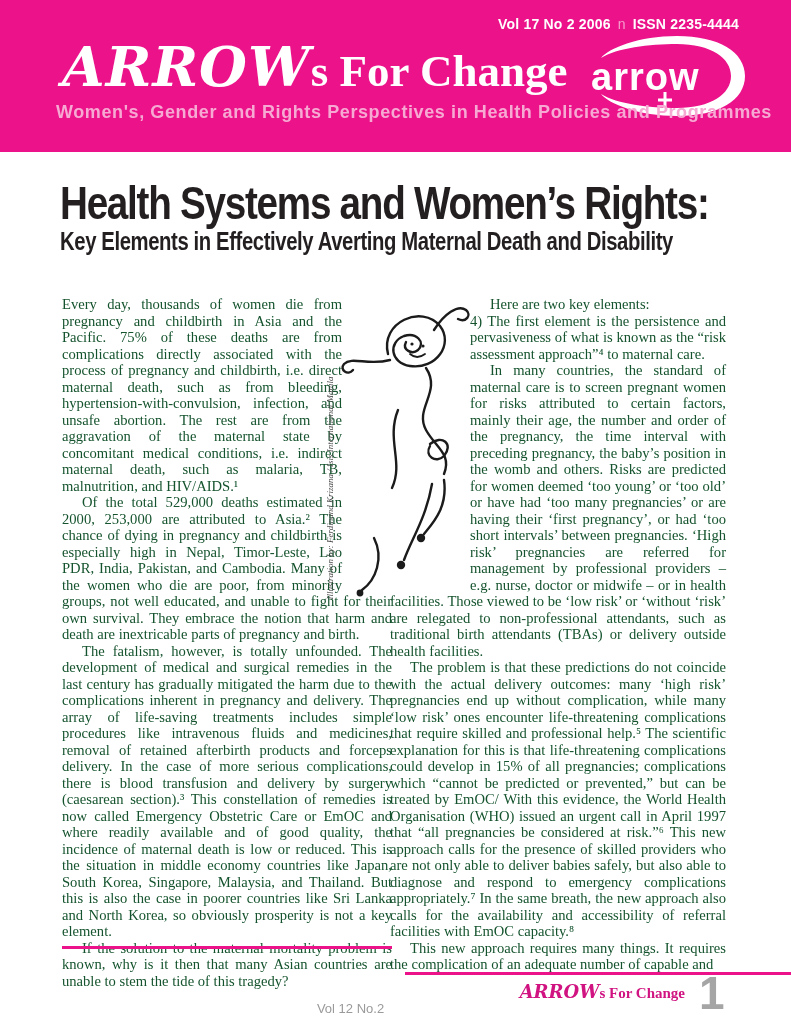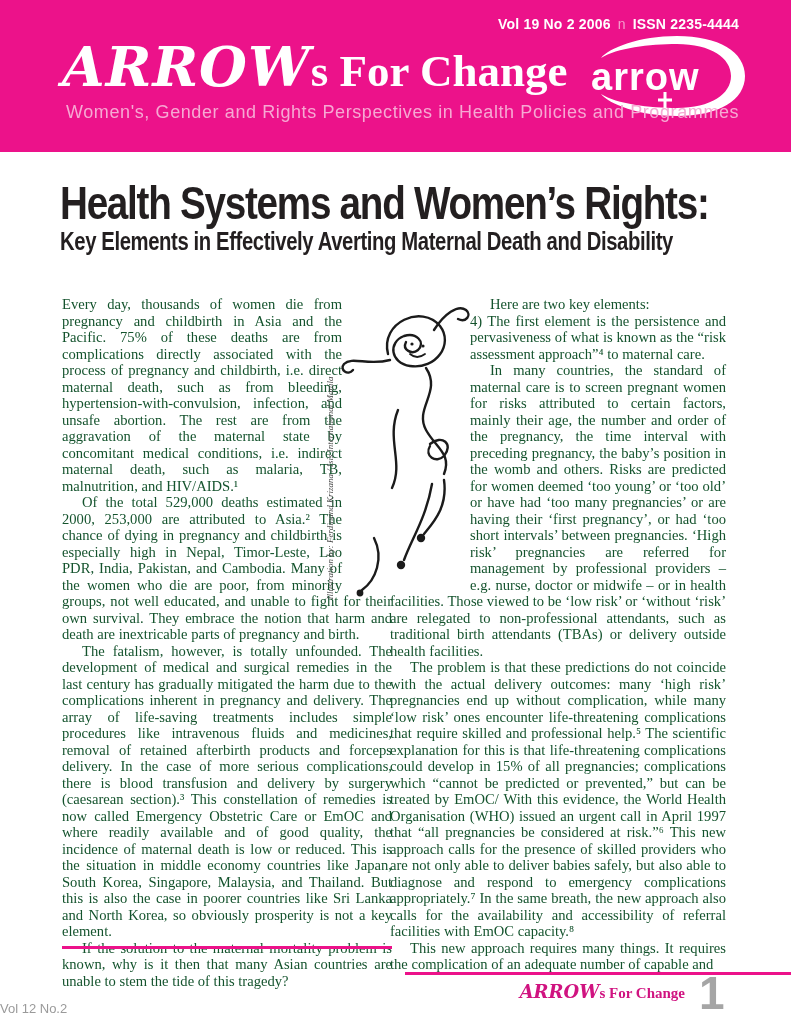--- a/index.html
+++ b/index.html
@@ -19,23 +19,23 @@
   .issue-sep { color:#F49FCE; padding:0 7px; font-weight:normal; }
   .masthead { position:absolute; left:62px; top:34px; color:#ffffff; white-space:nowrap; }
   .masthead .arrow-script {
     font-family:"DejaVu Serif", serif; font-style:italic; font-weight:bold;
     font-size:55px; letter-spacing:1px;
   }
   .masthead .masthead-rest {
     font-family:"Liberation Serif", serif; font-weight:bold; font-size:45px;
   }
   .tagline {
-    position:absolute; left:66px; top:102px; width:700px;
+    position:absolute; left:56px; top:102px; width:700px;
     font-family:"Liberation Sans", sans-serif; font-size:18px; letter-spacing:0.6px;
-    color:#F6A9D3; white-space:nowrap;
+    color:#F6A9D3; white-space:nowrap;font-weight:bold;
   }
   .logo { position:absolute; right:44px; top:34px; width:168px; height:84px; }
 
   
   .title-main {
     position:absolute; left:60px; top:176px; width:740px;
     font-family:"Liberation Sans", sans-serif; font-weight:bold; font-size:46px;
     letter-spacing:-1.5px; color:#231f20; white-space:nowrap;
     transform:scaleX(0.84); transform-origin:left top;
   }
@@ -76,37 +76,37 @@
     position:absolute; top:981px; left:0; width:685px; text-align:right;
     color:#D01380; white-space:nowrap;
   }
   .footer-brand .arrow-script {
     font-family:"DejaVu Serif", serif; font-style:italic; font-weight:bold; font-size:18px;
   }
   .footer-brand .footer-rest {
     font-family:"Liberation Serif", serif; font-weight:bold; font-size:15px;
   }
   .footer-issue {
-    position:absolute; top:1001px; left:0; width:685px; text-align:left;
+    position:absolute; top:1001px; left:8px; width:685px; text-align:center;
     font-family:"Liberation Sans", sans-serif; font-size:13px; color:#9a9a9a;
   }
   .page-number {
     position:absolute; top:970px; left:699px;
     font-family:"Liberation Sans", sans-serif; font-weight:bold;
     font-size:46px; color:#A5A5A5; line-height:1;
   }
 </style>
 </head>
 <body>
 
 <div class="page">
 
   <div class="banner">
     <div class="issue-line">
-      <span>Vol 19 No 2 2006</span><span class="issue-sep">n</span><span>ISSN 2235-4444</span>
+      <span>Vol 17 No 2 2006</span><span class="issue-sep">n</span><span>ISSN 2235-4444</span>
     </div>
     <div class="masthead">
       <span class="arrow-script">ARROW</span><span class="masthead-rest">s For Change</span>
     </div>
     <svg class="logo" viewBox="0 0 168 84">
       <path fill="#ffffff" fill-rule="evenodd" d="M 98 2 C 140 2, 166 18, 166 42 C 166 66, 140 82, 98 82 C 60 82, 30 70, 22 60 C 38 70, 70 74, 98 74 C 132 74, 152 60, 152 42 C 152 24, 132 10, 98 10 C 70 10, 38 14, 22 24 C 30 14, 60 2, 98 2 Z"></path>
       <text x="12" y="56" font-family="Liberation Sans, sans-serif" font-weight="bold" font-size="38" fill="#ffffff" letter-spacing="1">arrow</text>
       <path d="M 86 58 L 86 74 M 79 66 L 93 66" stroke="#ffffff" stroke-width="3" fill="none"></path>
     </svg>
     <div class="tagline">Women's, Gender and Rights Perspectives in Health Policies and Programmes</div>

